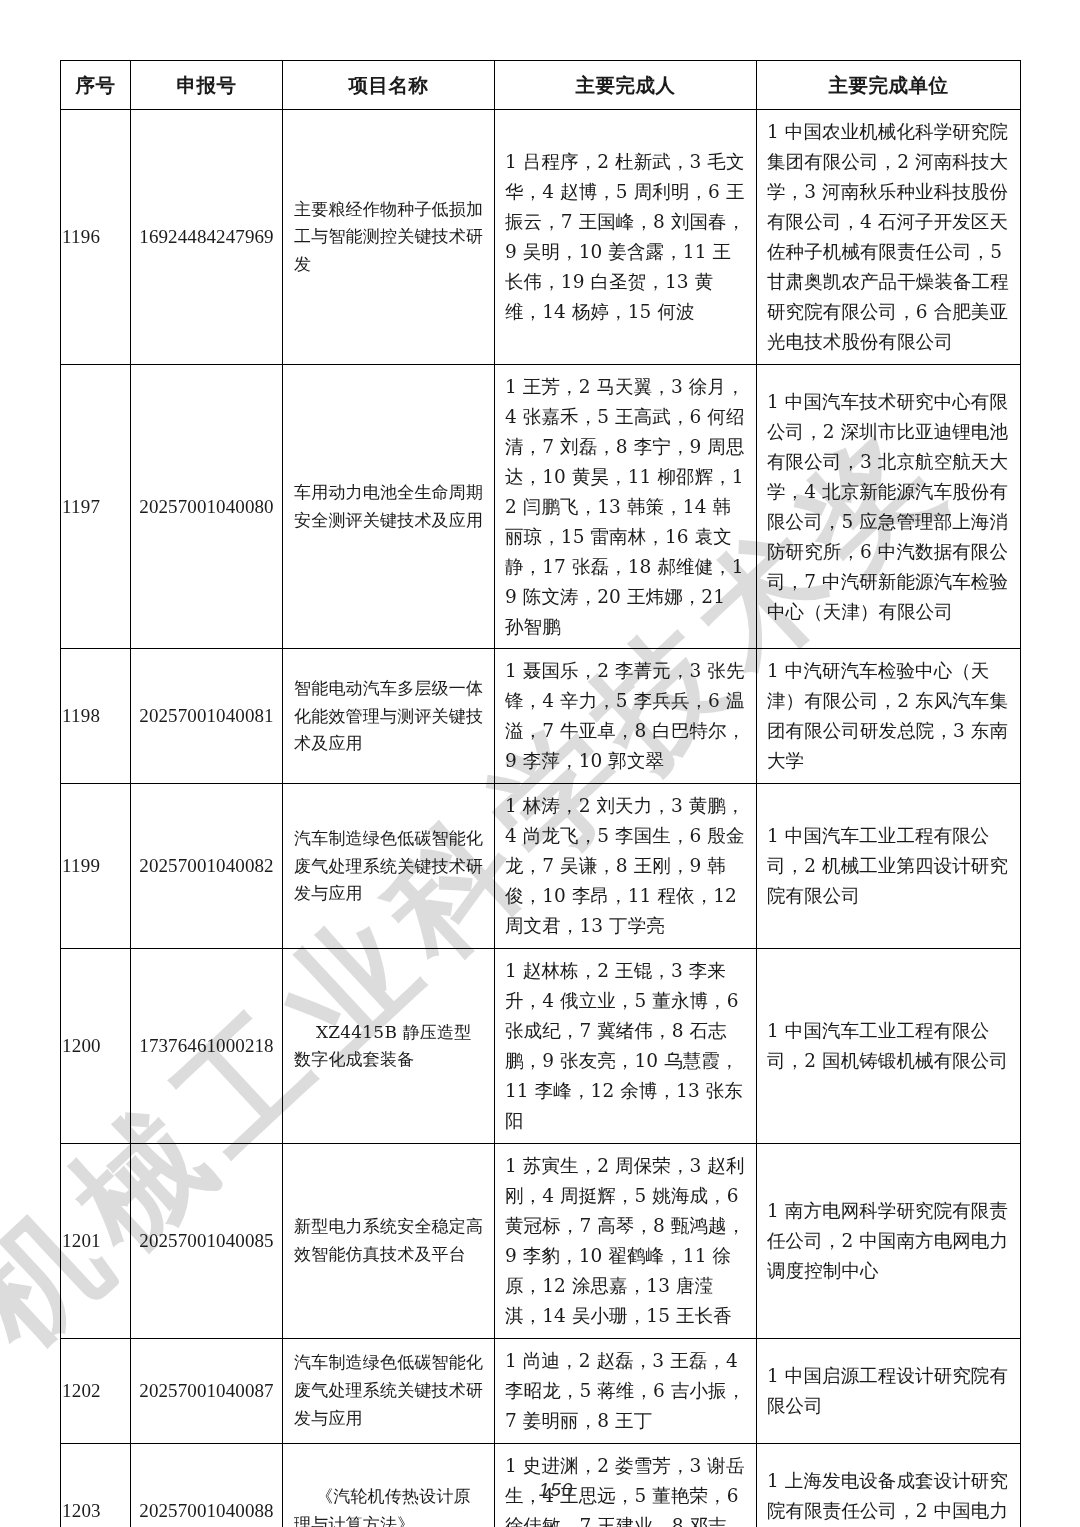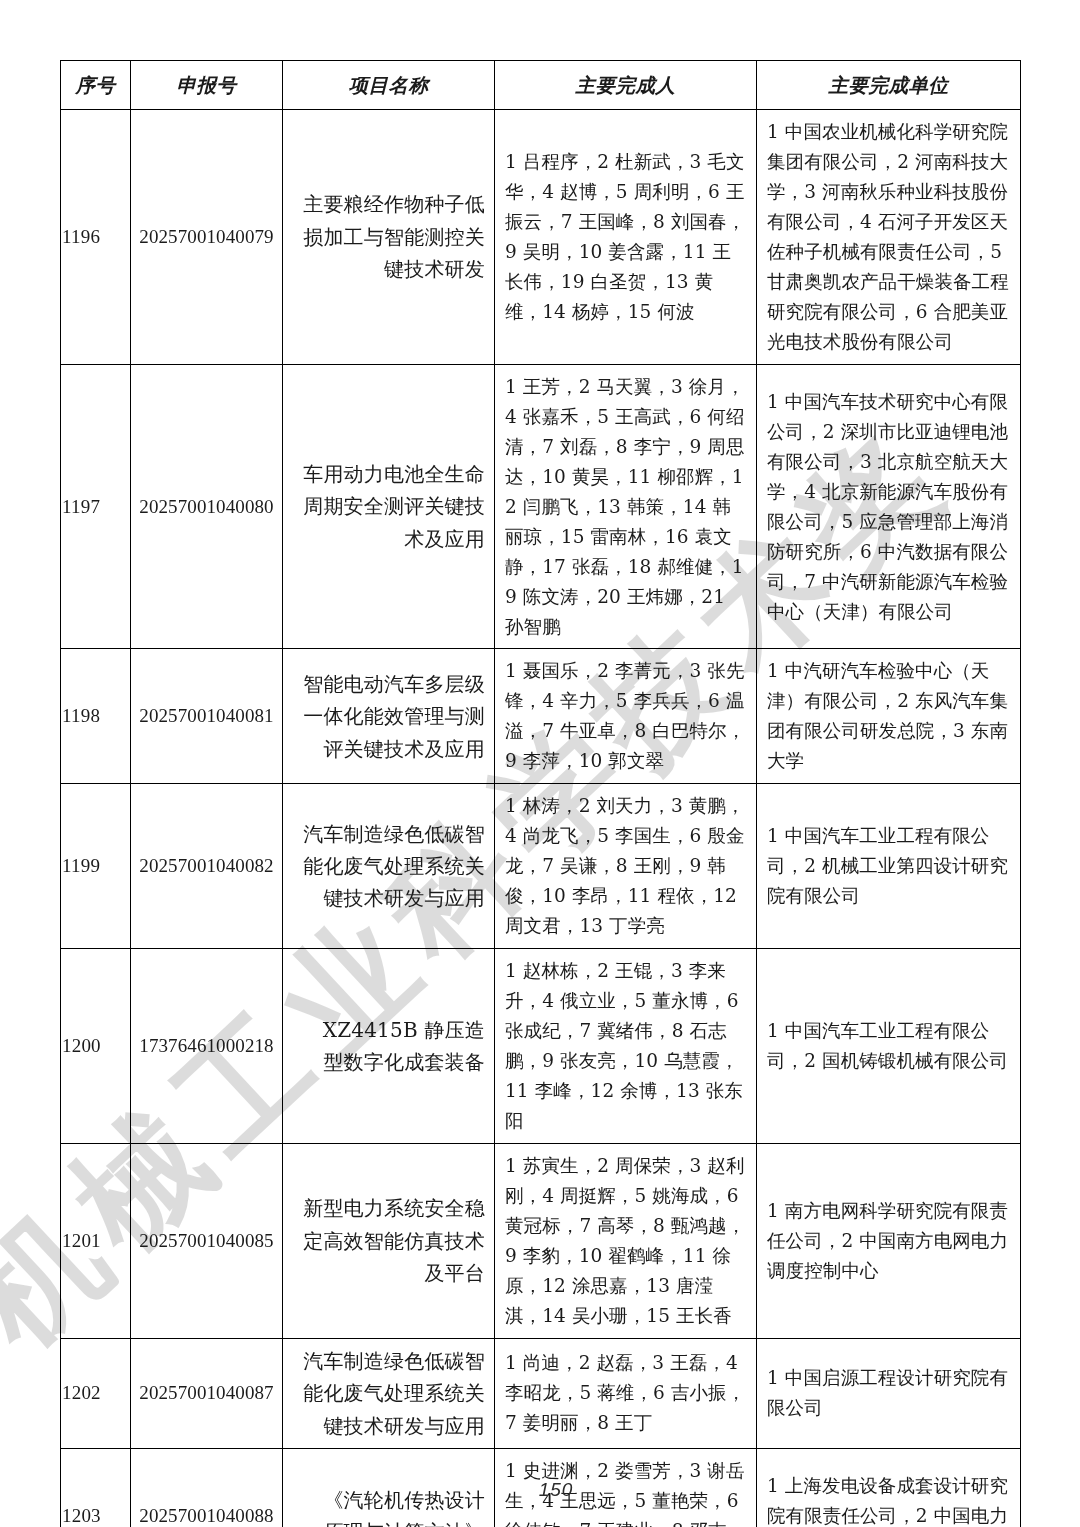--- a/index.html
+++ b/index.html
@@ -73,38 +73,37 @@
   }
 
   table.award-table thead th {
     height: 44px;
     padding: 2px 4px;
     text-align: center;
     font-family: "DejaVu Serif", serif;
     font-weight: 700;
     font-size: 19.5px;
     letter-spacing: 0.5px;
-    font-style: italic;
   }
 
   td.seq-cell {
     text-align: left;
     font-size: 19px;
     font-family: "Liberation Serif", serif;
     letter-spacing: 0.2px;
   }
   td.appno-cell {
     text-align: center;
     font-size: 19px;
     font-family: "Liberation Serif", serif;
     letter-spacing: 0.1px;
   }
   td.proj-cell {
-    text-align: right;
-    font-size: 20px;
+    text-align: left;
+    font-size: 17px;
     line-height: 1.62;
     padding: 6px 9px 6px 11px;
     font-family: "DejaVu Serif", serif;
     letter-spacing: 0.2px;
   }
   td.proj-cell.indent {
     text-indent: 22px;
     margin-left: 32px;
   }
   td.people-cell,
@@ -159,21 +158,21 @@
         <th>申报号</th>
         <th>项目名称</th>
         <th>主要完成人</th>
         <th>主要完成单位</th>
       </tr>
     </thead>
     <tbody>
 
       <tr>
         <td class="seq-cell">1196</td>
-        <td class="appno-cell">20257001040079</td>
+        <td class="appno-cell">16924484247969</td>
         <td class="proj-cell">主要粮经作物种子低损加工与智能测控关键技术研发</td>
         <td class="people-cell">1 吕程序，2 杜新武，3 毛文华，4 赵博，5 周利明，6 王振云，7 王国峰，8 刘国春，9 吴明，10 姜含露，11 王长伟，19 白圣贺，13 黄维，14 杨婷，15 何波</td>
         <td class="units-cell">1 中国农业机械化科学研究院集团有限公司，2 河南科技大学，3 河南秋乐种业科技股份有限公司，4 石河子开发区天佐种子机械有限责任公司，5 甘肃奥凯农产品干燥装备工程研究院有限公司，6 合肥美亚光电技术股份有限公司</td>
       </tr>
 
       <tr>
         <td class="seq-cell">1197</td>
         <td class="appno-cell">20257001040080</td>
         <td class="proj-cell">车用动力电池全生命周期安全测评关键技术及应用</td>
         <td class="people-cell">1 王芳，2 马天翼，3 徐月，4 张嘉禾，5 王高武，6 何绍清，7 刘磊，8 李宁，9 周思达，10 黄昊，11 柳邵辉，12 闫鹏飞，13 韩策，14 韩丽琼，15 雷南林，16 袁文静，17 张磊，18 郝维健，19 陈文涛，20 王炜娜，21 孙智鹏</td>

